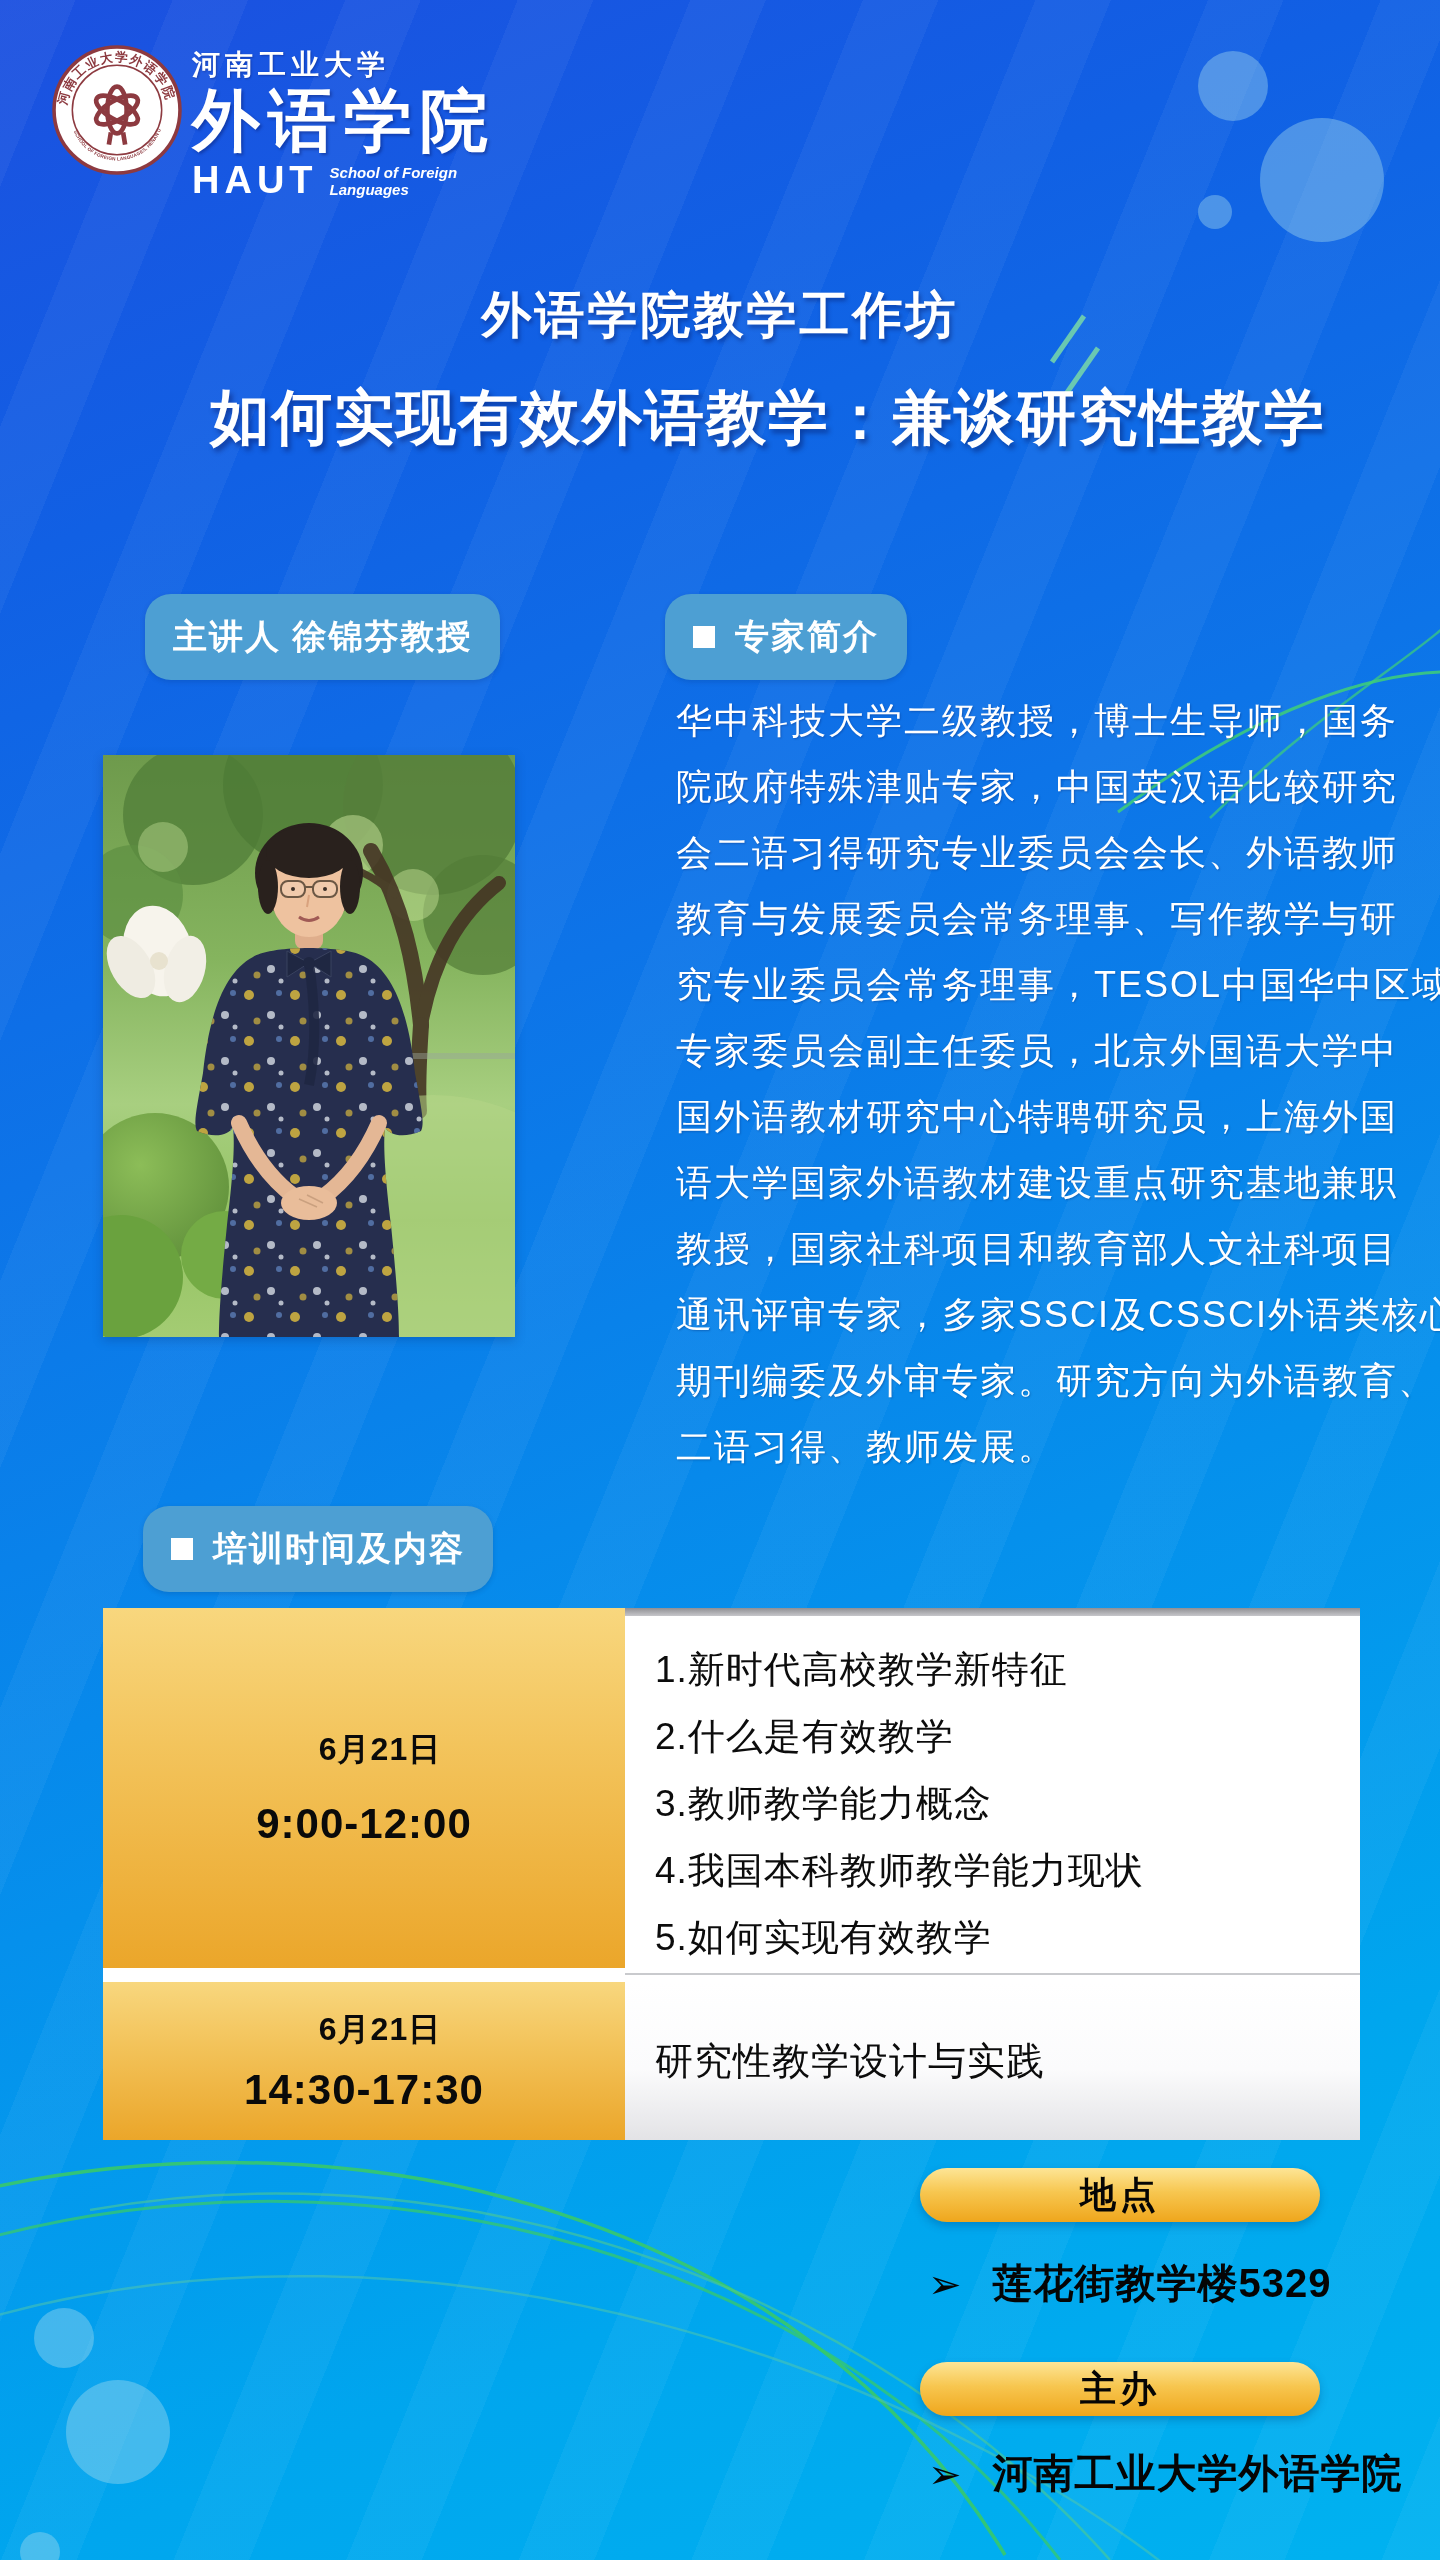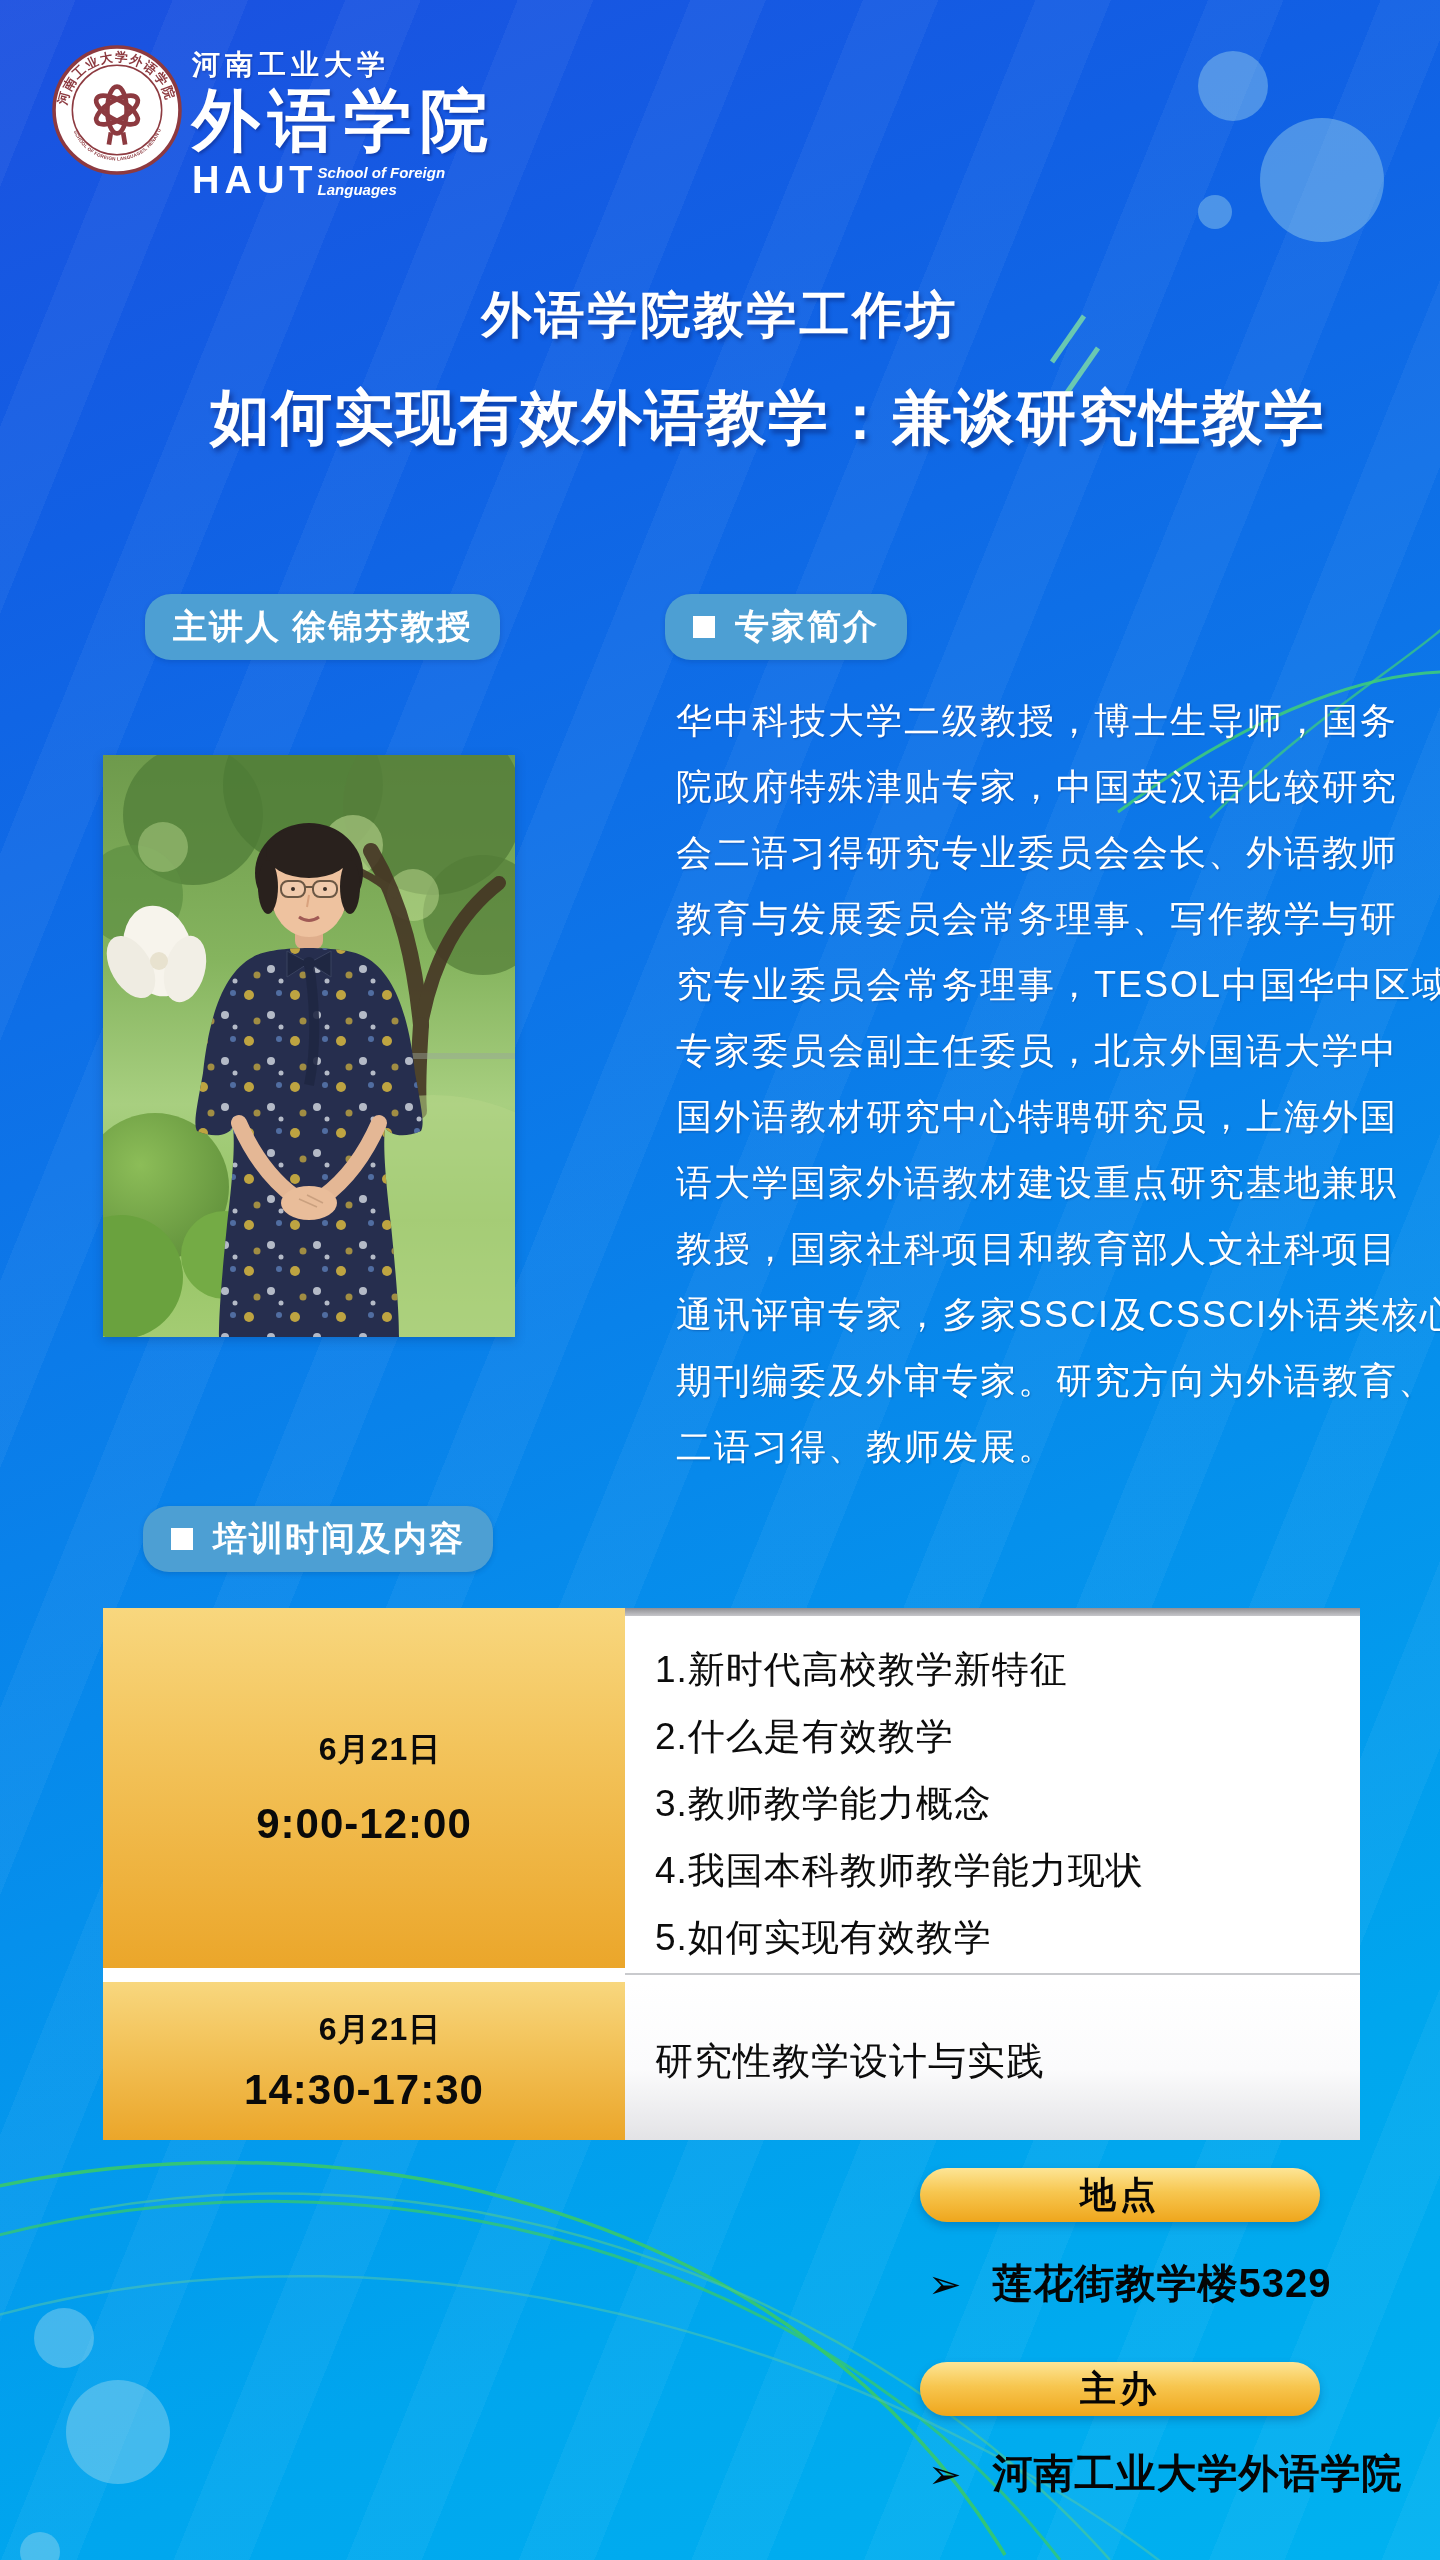--- a/index.html
+++ b/index.html
@@ -9,35 +9,35 @@
   .streaks{position:absolute;inset:0;pointer-events:none;
     background:repeating-linear-gradient(112deg,rgba(255,255,255,0.045) 0 70px,rgba(255,255,255,0) 70px 160px);}
   .bg-decor{position:absolute;inset:0;width:100%;height:100%;}
 
   
   .seal{position:absolute;left:52px;top:45px;width:130px;height:130px;}
   .logo-text{position:absolute;left:192px;top:46px;color:#fff;}
   .logo-univ{font-size:28px;font-weight:700;letter-spacing:5px;text-shadow:1px 1px 2px rgba(0,0,60,.3);}
   .logo-school{font-size:68px;font-weight:700;letter-spacing:8px;line-height:1.02;margin-top:2px;
     text-shadow:2px 2px 3px rgba(0,0,60,.3);}
-  .haut-row{display:flex;align-items:center;margin-top:4px;}
+  .haut-row{display:flex;align-items:center;margin-top:4px;gap:12px;}
   .haut{font-size:38px;font-weight:700;letter-spacing:5px;}
   .haut-en{font-size:15px;font-weight:700;line-height:17px;font-style:italic;}
 
   
   .workshop-label{position:absolute;left:0;top:282px;width:100%;text-align:center;color:#fff;
     font-family:"Liberation Serif","DejaVu Serif",serif;font-weight:700;font-size:50px;letter-spacing:3px;
     text-shadow:2px 3px 4px rgba(0,0,60,.35);}
   .main-title{position:absolute;left:0;top:378px;width:100%;text-align:center;color:#fff;margin:0;
     font-family:"Liberation Serif","DejaVu Serif",serif;font-weight:700;font-size:60px;letter-spacing:2px;
     text-shadow:3px 4px 5px rgba(0,0,60,.38);padding-left:48px;}
 
   
   .pill{position:absolute;height:50px;border-radius:26px;background:#4d9fd3;
-    display:flex;align-items:center;padding:8px 28px;color:#fff;font-weight:700;font-size:34px;
+    display:flex;align-items:center;padding:18px 28px;color:#fff;font-weight:700;font-size:34px;
     letter-spacing:2px;box-shadow:0 2px 5px rgba(0,40,100,.18);white-space:nowrap;}
   .pill .sq{width:22px;height:22px;background:#fff;margin-right:20px;flex:0 0 auto;}
   .badge-speaker{left:145px;top:594px;}
   .badge-intro{left:665px;top:594px;}
   .badge-schedule{left:143px;top:1506px;}
 
   
   .photo{position:absolute;left:103px;top:755px;width:412px;height:582px;box-shadow:0 3px 10px rgba(0,30,90,.25);}
 
   

